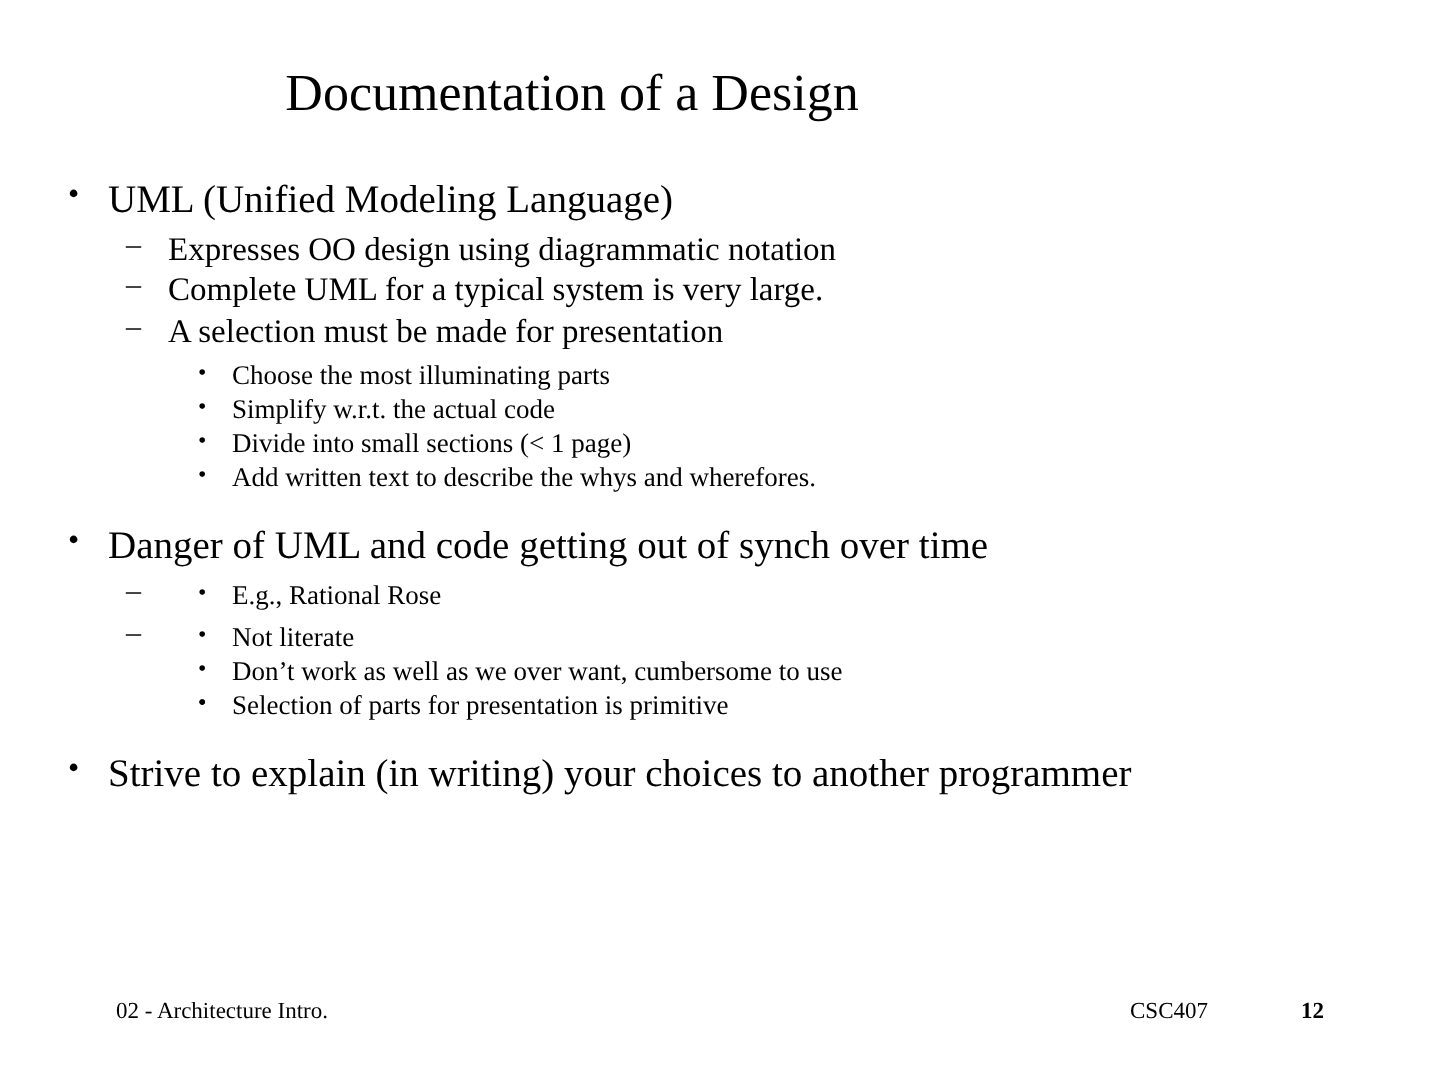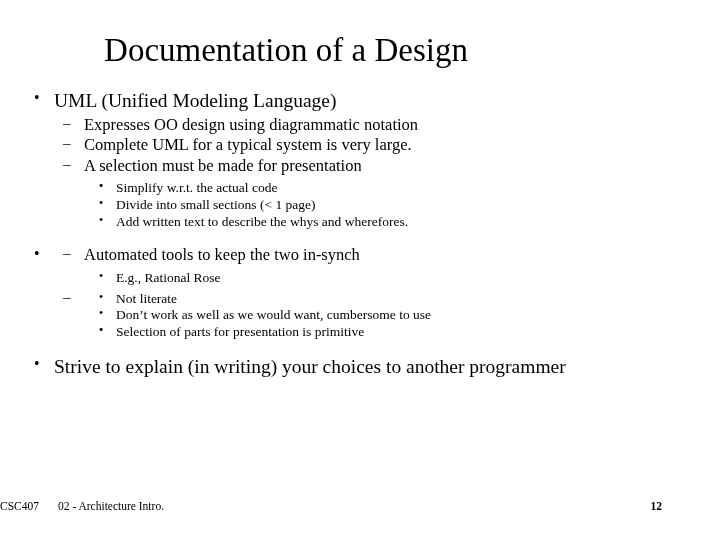--- a/index.html
+++ b/index.html
@@ -23,21 +23,21 @@
     width: 720px;
     height: 540px;
   }
 
   #title {
     position: absolute;
     left: 0;
     top: 32px;
     width: 572px;
     text-align: center;
-    font-size: 33px;
+    font-size: 26px;
     font-family: "Liberation Serif", serif;
     white-space: nowrap;
   }
 
   #body-content {
     position: absolute;
     left: 28px;
     top: 80px;
     width: 672px;
   }
@@ -110,21 +110,21 @@
   #footer .left {
     position: absolute;
     left: 58px;
     top: 4px;
   }
   #footer .center {
     position: absolute;
     left: 0;
     top: 4px;
     width: 604px;
-    text-align: left;
+    text-align: right;
   }
   #footer .right {
     position: absolute;
     right: 58px;
     top: 4px;
     font-weight: bold;
   }
 </style>
 </head>
 <body>
@@ -153,47 +153,48 @@
       </li>
       <li class="lvl2">
         <span class="bul">–</span>
         <span>A selection must be made for presentation</span>
       </li>
     </ul>
 
     <ul class="group-l3">
       <li class="lvl3">
         <span class="bul">•</span>
+        <span>Choose the most illuminating parts</span>
       </li>
       <li class="lvl3">
         <span class="bul">•</span>
         <span>Simplify w.r.t. the actual code</span>
       </li>
       <li class="lvl3">
         <span class="bul">•</span>
         <span>Divide into small sections (&lt; 1 page)</span>
       </li>
       <li class="lvl3">
         <span class="bul">•</span>
         <span>Add written text to describe the whys and wherefores.</span>
       </li>
     </ul>
 
     <div class="spacer-sm"></div>
 
     <ul>
       <li class="lvl1">
         <span class="bul">•</span>
+        <span>Danger of UML and code getting out of synch over time</span>
       </li>
     </ul>
 
     <ul class="group-l2">
       <li class="lvl2">
         <span class="bul">–</span>
-        <span>Automated tools to keep the two in-synch</span>
       </li>
     </ul>
 
     <ul class="group-l3">
       <li class="lvl3">
         <span class="bul">•</span>
         <span>E.g., Rational Rose</span>
       </li>
     </ul>
 
@@ -203,21 +204,21 @@
       </li>
     </ul>
 
     <ul class="group-l3">
       <li class="lvl3">
         <span class="bul">•</span>
         <span>Not literate</span>
       </li>
       <li class="lvl3">
         <span class="bul">•</span>
-        <span>Don’t work as well as we would want, cumbersome to use</span>
+        <span>Don’t work as well as we over want, cumbersome to use</span>
       </li>
       <li class="lvl3">
         <span class="bul">•</span>
       </li>
       <li class="lvl3">
         <span class="bul">•</span>
         <span>Selection of parts for presentation is primitive</span>
       </li>
     </ul>
 

